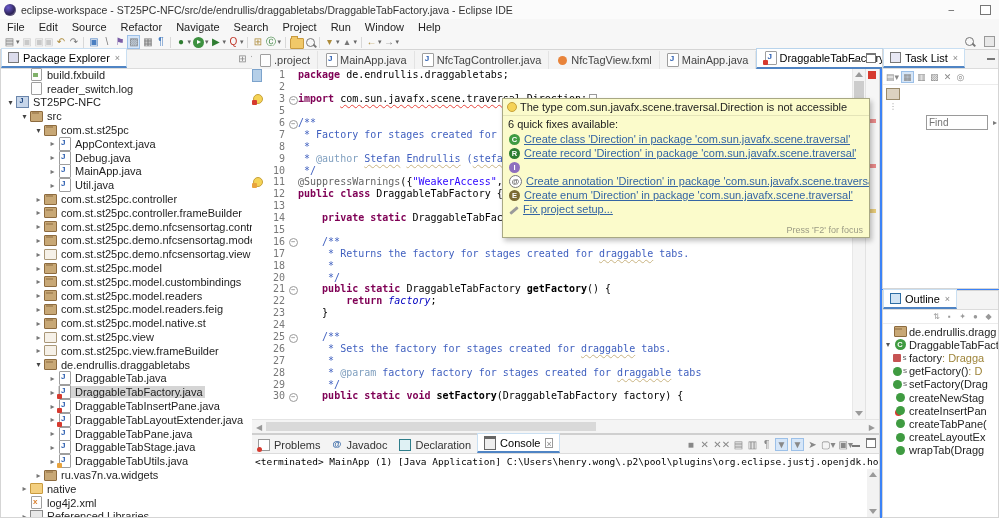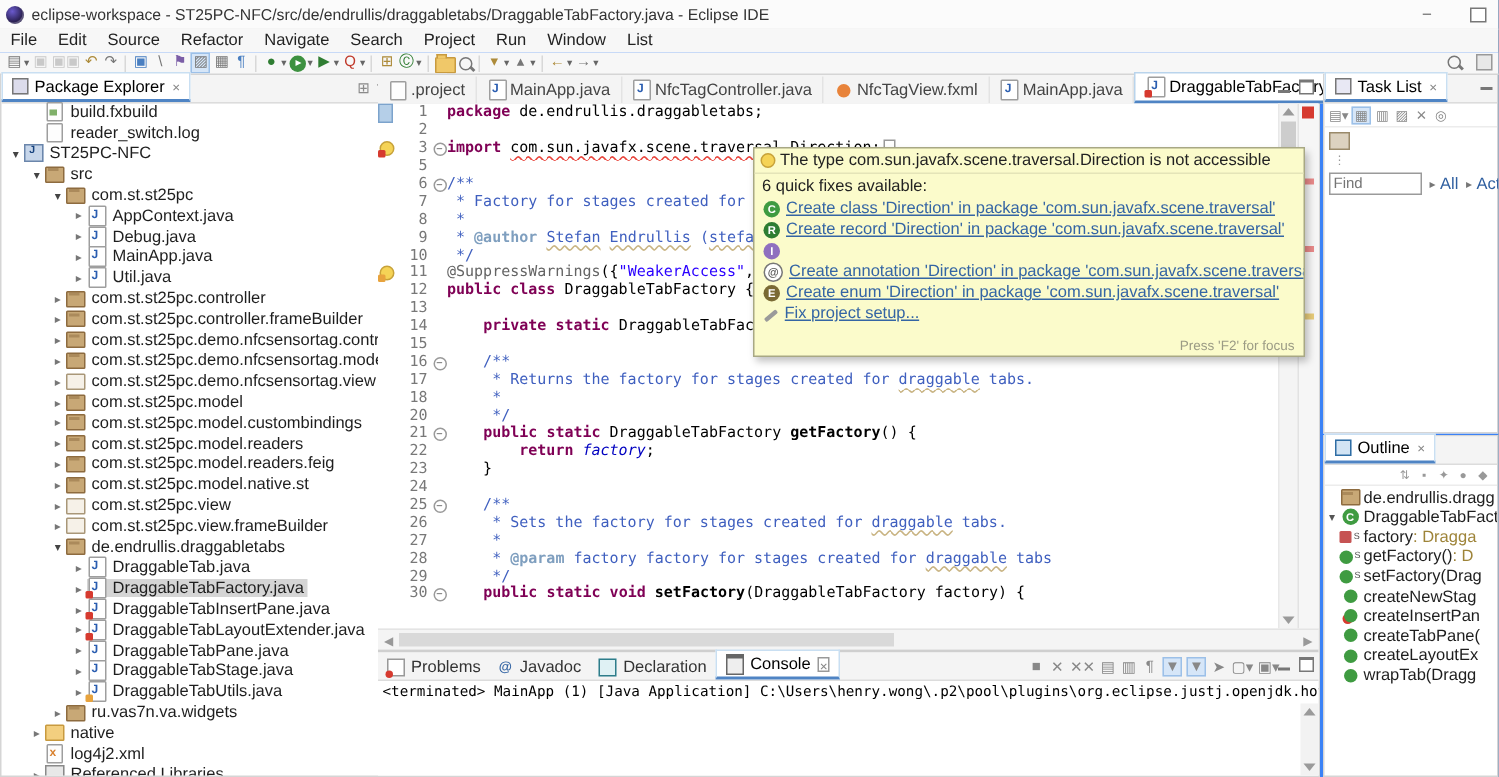--- a/index.html
+++ b/index.html
@@ -83,21 +83,21 @@
   .ln{width:20px;flex:none;text-align:right;color:#787878;padding-right:3px;}
   .lf{width:10px;flex:none;text-align:center;}
   .foldc{display:inline-block;width:7px;height:7px;border:1px solid #9a9a9a;border-radius:50%;
          font-size:7px;line-height:6px;color:#666;background:#fff;text-align:center;}
   .lc{white-space:pre;flex:1;}
   .selblock{position:absolute;left:0;top:0px;width:8px;height:11px;background:#b5cfe8;border:1px solid #7ca3cc;}
   .bulb{position:absolute;left:1px;top:1px;width:8px;height:8px;border-radius:50%;background:#f5d356;border:1px solid #c7a23a;}
   .bulb.err:after{content:"";position:absolute;left:-2px;bottom:-2px;width:5px;height:5px;background:#d63a2f;border-radius:1px;}
   .bulb.warn:after{content:"";position:absolute;left:-2px;bottom:-2px;width:5px;height:5px;background:#e8a33d;border-radius:1px;}
   .k{color:#7f0055;font-weight:bold;} .p{color:#000;} .c{color:#3f5fbf;}
-  .j{color:#7f9fbf;font-weight:bold;} .s{color:#2a00ff;} .a{color:#646464;}
+  .j{color:#7f9fbf;font-weight:normal;} .s{color:#2a00ff;} .a{color:#646464;}
   .f{color:#0000c0;font-style:italic;} .b{font-weight:bold;color:#000;text-align:center;}
   .e{color:#000;text-decoration:underline;text-decoration-style:wavy;text-decoration-color:#e8453c;text-underline-offset:2px;}
   .cw{color:#3f5fbf;text-decoration:underline;text-decoration-style:wavy;text-decoration-color:#c9b483;text-underline-offset:2px;}
   .x{display:inline-block;width:6px;height:8px;border:1px solid #999;margin-left:2px;vertical-align:middle;}
   .overview{position:absolute;right:0;top:19px;width:13px;height:350px;background:#f6f6f6;border-left:1px solid #e2e2e2;}
   .ov-mark{position:absolute;left:3px;width:7px;height:4px;}
   .ed-vscroll{position:absolute;right:13px;top:19px;width:13px;height:350px;background:#f4f4f4;border-left:1px solid #e8e8e8;}
   .hscroll{position:absolute;left:0;right:0;top:369px;height:13px;background:#f4f4f4;border-top:1px solid #e4e4e4;}
   .hthumb{position:absolute;left:14px;top:2px;width:330px;height:9px;background:#d9d9d9;}
   .harrow{position:absolute;top:3px;color:#999;font-size:8px;}
@@ -156,21 +156,21 @@
   <div class="menubar" id="menubar">
       <span class="menu-item">File</span>
       <span class="menu-item">Edit</span>
       <span class="menu-item">Source</span>
       <span class="menu-item">Refactor</span>
       <span class="menu-item">Navigate</span>
       <span class="menu-item">Search</span>
       <span class="menu-item">Project</span>
       <span class="menu-item">Run</span>
       <span class="menu-item">Window</span>
-      <span class="menu-item">List</span>
+      <span class="menu-item">Help</span>
     </div>
 
   <div class="toolbar" id="toolbar-icons">
       <span class="tb ">
         <span class="gl">▤</span>
         <span class="caret">▾</span>
       </span>
       <span class="tb dis">
         <span class="gl">▣</span>
       </span>
@@ -914,21 +914,21 @@
         <span class="ci" style="color: rgb(136, 136, 136); font-size: 9px; margin: 0px 1px;">▤▾</span>
         <span class="ci hl" style="color: rgb(136, 136, 136); font-size: 9px; margin: 0px 1px;">▦</span>
         <span class="ci" style="color: rgb(136, 136, 136); font-size: 9px; margin: 0px 1px;">▥</span>
         <span class="ci" style="color: rgb(136, 136, 136); font-size: 9px; margin: 0px 1px;">▨</span>
         <span class="ci" style="color: rgb(136, 136, 136); font-size: 9px; margin: 0px 1px;">✕</span>
         <span class="ci" style="color: rgb(136, 136, 136); font-size: 9px; margin: 0px 1px;">◎</span>
       </div>
     <div style="padding:3px 0 0 3px;">
       <div style="width:12px;height:10px;background:#dcd2c0;border:1px solid #9a8a6a;"></div>
       <div style="color:#999;font-size:8px;margin:2px 0 4px 3px;">⋮</div>
-      <div style="display:flex;align-items:center;">
+      <div style="display:flex;align-items:center;margin-left:40px;">
         <input class="find-input" placeholder="Find" style="">
         <span class="tl-arrow">▸</span>
         <span class="tl-link">All</span>
         <span class="tl-arrow">▸</span>
         <span class="tl-link">Activ...</span>
       </div>
     </div>
   </div>
 
   <div class="panel" style="left:882px;top:290px;width:117px;height:228px;">

